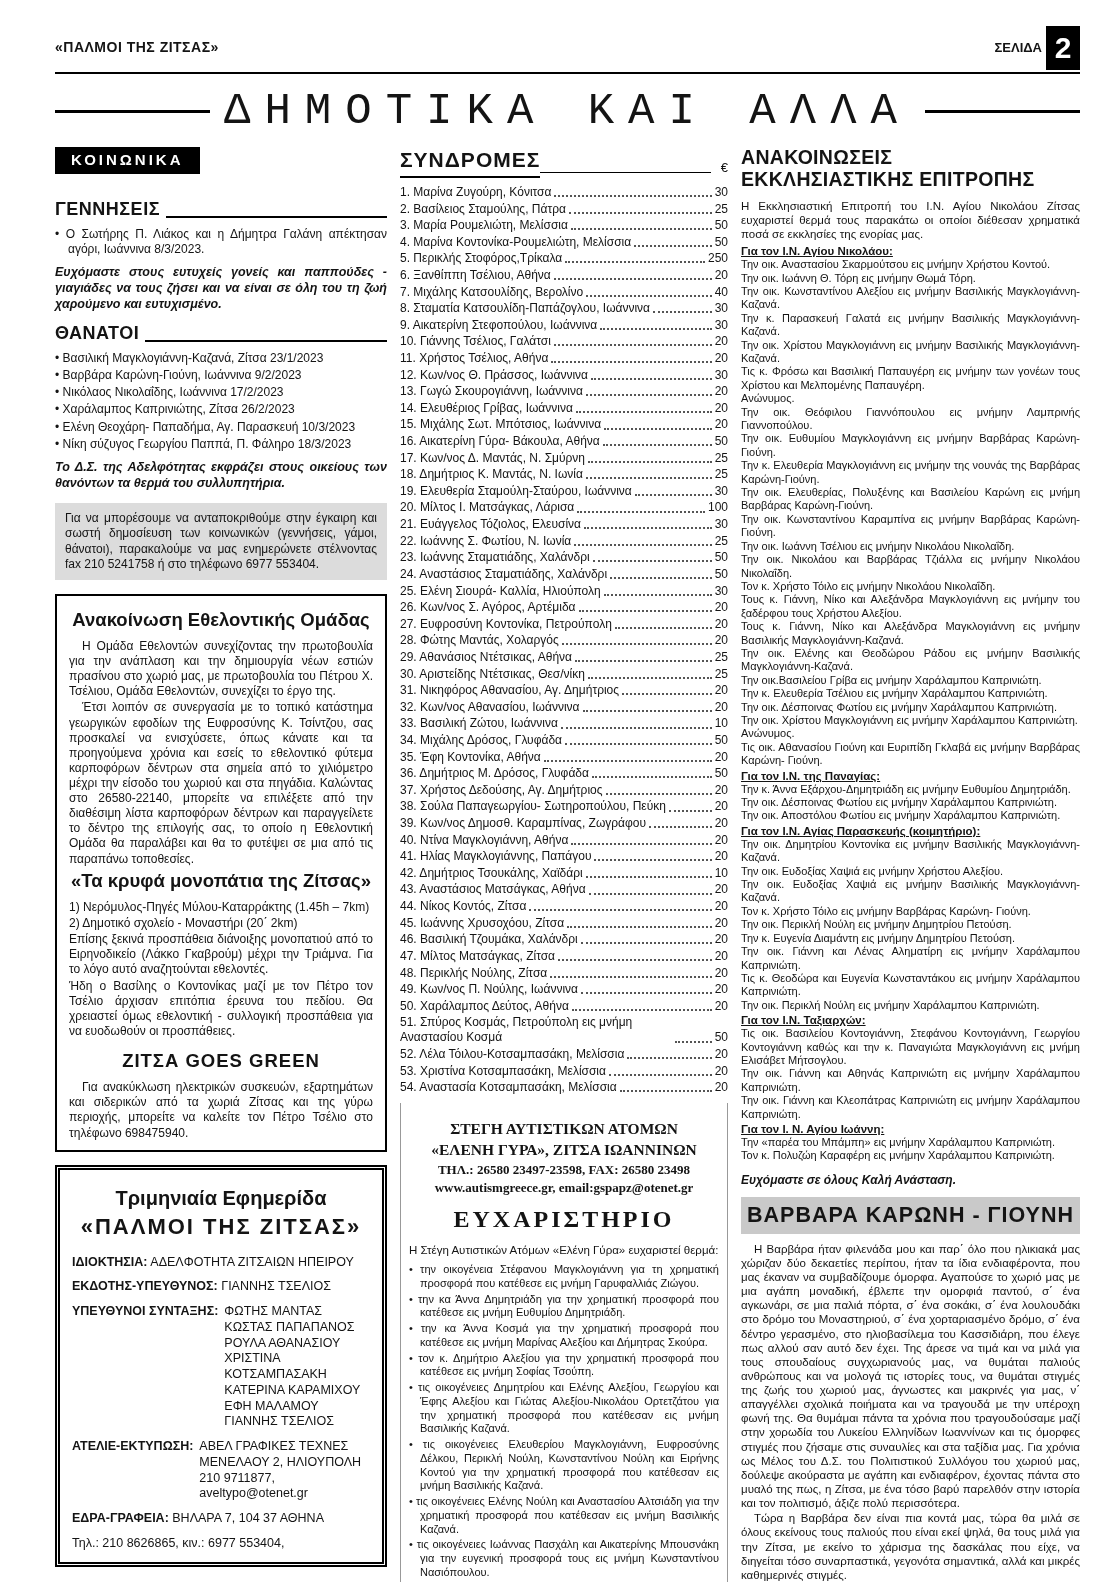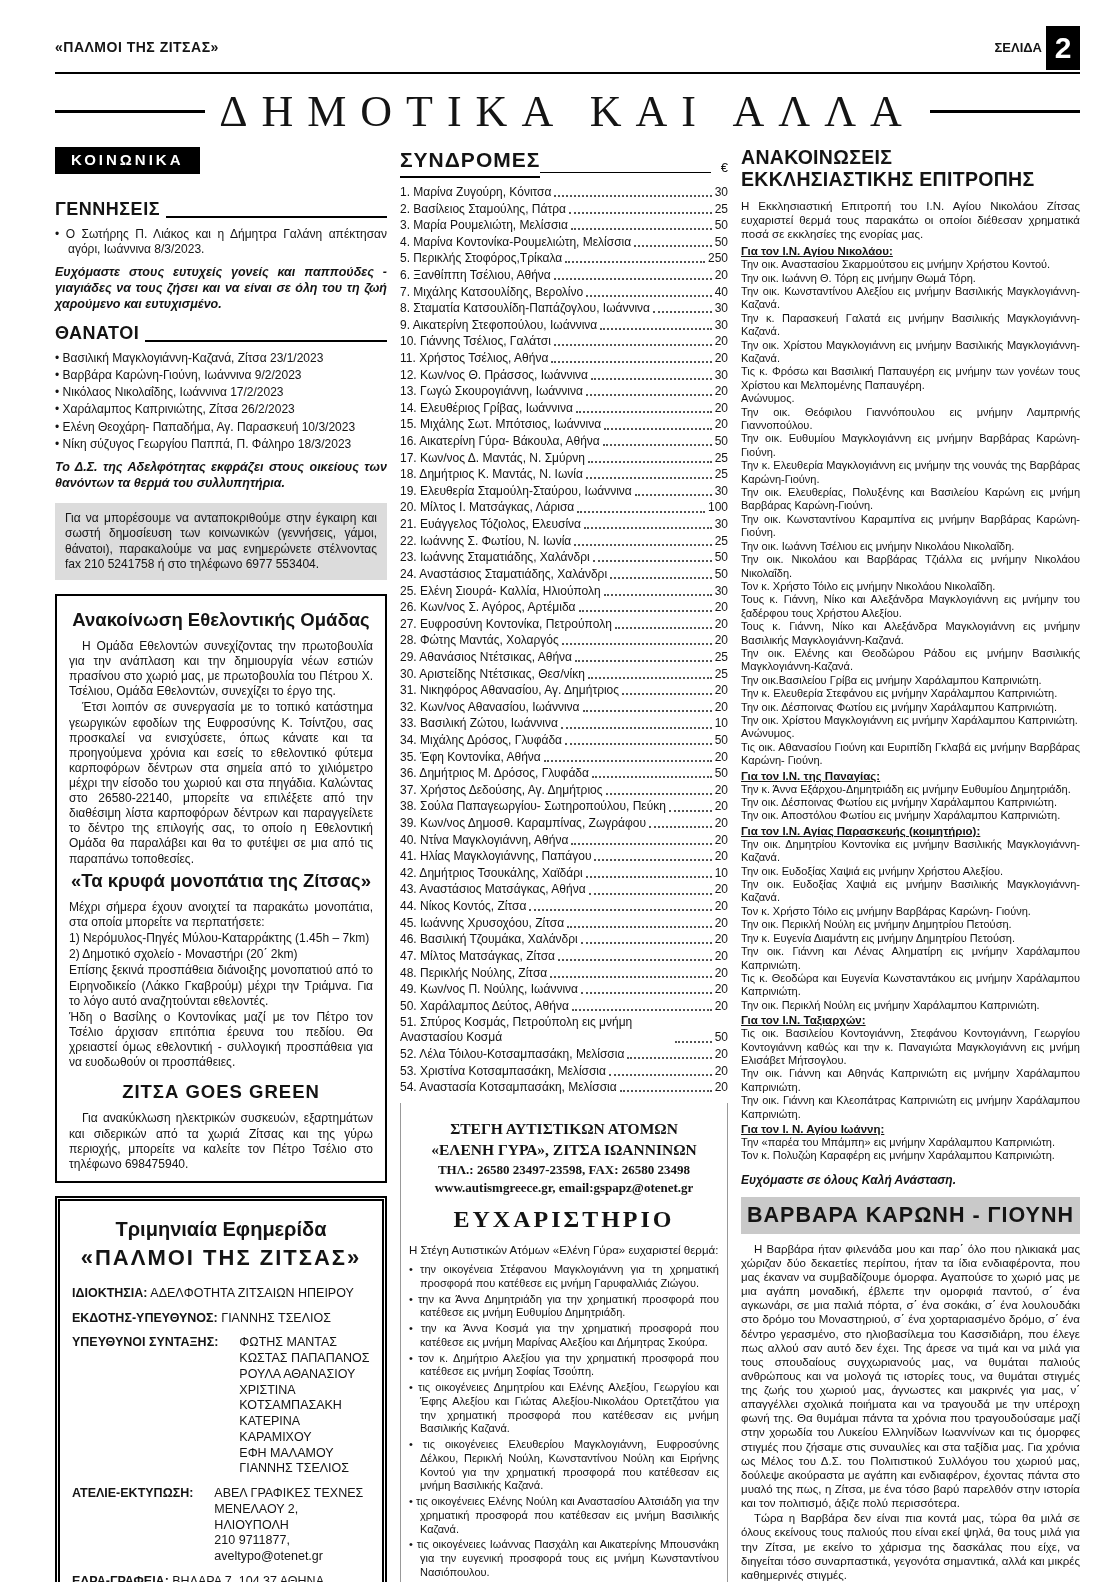--- a/index.html
+++ b/index.html
@@ -10,21 +10,21 @@
   
   .topbar{display:flex;justify-content:space-between;align-items:center;height:44px}
   .masthead{font-weight:bold;font-size:14px;letter-spacing:.5px}
   .pageno{display:flex;align-items:center;gap:4px}
   .pageno-label{font-weight:bold;font-size:13px}
   .pageno-box{display:inline-flex;align-items:center;justify-content:center;width:34px;height:44px;
               background:#000;color:#fff;font-weight:bold;font-size:30px}
   .toprule{border-top:2px solid #000;margin-top:2px}
   .main-title-row{display:flex;align-items:center;margin:10px 0 8px}
   .mt-rule{flex:1;border-top:3px solid #000}
-  .main-title{font-family:Liberation Serif, serif;font-weight:normal;font-size:44px;letter-spacing:14px;
+  .main-title{font-family:Liberation Mono, monospace;font-weight:normal;font-size:44px;letter-spacing:14px;
               padding:0 14px;white-space:nowrap}
   
   .cols{display:flex;gap:13px;align-items:flex-start}
   .col-left{width:332px;flex:none}
   .col-mid{width:328px;flex:none}
   .col-right{flex:1;font-size:11px;line-height:1.22}
   .just{text-align:justify}
   .ind{text-indent:13px}
   
   .koin-bar{display:inline-block;background:#000;color:#fff;font-weight:bold;font-size:15px;
@@ -38,21 +38,21 @@
   .notice{background:#dcdcdc;padding:8px 10px;margin:12px 0 14px;text-align:justify}
   .vbox{border:2px solid #000;padding:10px 12px 8px;margin-bottom:13px}
   .vbox h3{text-align:center;font-size:18.5px;margin:2px 0 8px}
   .vbox p{margin-bottom:1px}
   .green-title{letter-spacing:1px;margin-top:10px !important}
   .ibox{border:5px double #000;padding:12px 12px 10px}
   .ibox-t1{text-align:center;font-weight:bold;font-size:20px;margin-top:4px}
   .ibox-t2{text-align:center;font-weight:bold;font-size:22px;letter-spacing:2px;margin:2px 0 14px}
   .irow{margin-bottom:9px;font-size:12.5px}
   .irow b{white-space:nowrap}
-  .irow.flexrow{display:flex;gap:21px}
+  .irow.flexrow{display:flex;gap:6px}
   .ilines div{font-size:12.5px}
   .icontact div{font-size:12.5px}
   
   .subs-h{display:flex;align-items:flex-end;margin-bottom:7px}
   .subs-title{font-weight:bold;font-size:21px;letter-spacing:1px;border-bottom:2px solid #000;padding-bottom:2px}
   .subs-line{flex:1;border-bottom:1.5px solid #000;margin:0 10px 5px 0}
   .subs-eur{font-size:13px;padding-bottom:2px}
   .subs-list{list-style:none}
   .sub-item{display:flex;align-items:flex-end;margin-bottom:1.5px}
   .s-name{max-width:272px}
@@ -133,21 +133,20 @@
       <div class="vbox">
         <h3>Ανακοίνωση Εθελοντικής Ομάδας</h3>
         <div>
 
         <p class="just ind">Η Ομάδα Εθελοντών συνεχίζοντας την πρωτοβουλία για την ανάπλαση και την δημιουργία νέων εστιών πρασίνου στο χωριό μας, με πρωτοβουλία του Πέτρου Χ. Τσέλιου, Ομάδα Εθελοντών, συνεχίζει το έργο της.</p>
             <p class="just ind">Έτσι λοιπόν σε συνεργασία με το τοπικό κατάστημα γεωργικών εφοδίων της Ευφροσύνης Κ. Τσίντζου, σας προσκαλεί να ενισχύσετε, όπως κάνατε και τα προηγούμενα χρόνια και εσείς το εθελοντικό φύτεμα καρποφόρων δέντρων στα σημεία από το χιλιόμετρο μέχρι την είσοδο του χωριού και στα πηγάδια. Καλώντας στο 26580-22140, μπορείτε να επιλέξετε από την διαθέσιμη λίστα καρποφόρων δέντρων και παραγγείλετε το δέντρο της επιλογής σας, το οποίο η Εθελοντική Ομάδα θα παραλάβει και θα το φυτέψει σε μια από τις παραπάνω τοποθεσίες.</p>
           </div>
         <h3>«Τα κρυφά μονοπάτια της Ζίτσας»</h3>
         <div>
 
-        <p class="just">Μέχρι σήμερα έχουν ανοιχτεί τα παρακάτω μονοπάτια, στα οποία μπορείτε να περπατήσετε:</p>
             <p class="just">1) Νερόμυλος-Πηγές Μύλου-Καταρράκτης (1.45h – 7km)</p>
             <p class="just">2) Δημοτικό σχολείο - Μοναστήρι (20΄ 2km)</p>
             <p class="just">Επίσης ξεκινά προσπάθεια διάνοιξης μονοπατιού από το Ειρηνοδικείο (Λάκκο Γκαβρούμ) μέχρι την Τριάμνα. Για το λόγο αυτό αναζητούνται εθελοντές.</p>
             <p class="just">Ήδη ο Βασίλης ο Κοντονίκας μαζί με τον Πέτρο τον Τσέλιο άρχισαν επιτόπια έρευνα του πεδίου. Θα χρειαστεί όμως εθελοντική - συλλογική προσπάθεια για να ευοδωθούν οι προσπάθειες.</p>
           </div>
         <h3 class="green-title">ΖΙΤΣΑ GOES GREEN</h3>
         <p class="just ind">Για ανακύκλωση ηλεκτρικών συσκευών, εξαρτημάτων και σιδερικών από τα χωριά Ζίτσας και της γύρω περιοχής, μπορείτε να καλείτε τον Πέτρο Τσέλιο στο τηλέφωνο 698475940.</p>
       </div>
 
       <div class="ibox">
@@ -573,21 +572,21 @@
           <p class="entry just">Την κ. Ελευθερία Μαγκλογιάννη εις μνήμην της νουνάς της Βαρβάρας Καρώνη-Γιούνη.</p>
           <p class="entry just">Την οικ. Ελευθερίας, Πολυξένης και Βασιλείου Καρώνη εις μνήμη Βαρβάρας Καρώνη-Γιούνη.</p>
           <p class="entry just">Την οικ. Κωνσταντίνου Καραμπίνα εις μνήμην Βαρβάρας Καρώνη-Γιούνη.</p>
           <p class="entry just">Την οικ. Ιωάννη Τσέλιου εις μνήμην Νικολάου Νικολαΐδη.</p>
           <p class="entry just">Την οικ. Νικολάου και Βαρβάρας Τζιάλλα εις μνήμην Νικολάου Νικολαΐδη.</p>
           <p class="entry just">Τον κ. Χρήστο Τόιλο εις μνήμην Νικολάου Νικολαΐδη.</p>
           <p class="entry just">Τους κ. Γιάννη, Νίκο και Αλεξάνδρα Μαγκλογιάννη εις μνήμην του ξαδέρφου τους Χρήστου Αλεξίου.</p>
           <p class="entry just">Τους κ. Γιάννη, Νίκο και Αλεξάνδρα Μαγκλογιάννη εις μνήμην Βασιλικής Μαγκλογιάννη-Καζανά.</p>
           <p class="entry just">Την οικ. Ελένης και Θεοδώρου Ράδου εις μνήμην Βασιλικής Μαγκλογιάννη-Καζανά.</p>
           <p class="entry just">Την οικ.Βασιλείου Γρίβα εις μνήμην Χαράλαμπου Καπρινιώτη.</p>
-          <p class="entry just">Την κ. Ελευθερία Στεφάνου εις μνήμην Χαράλαμπου Καπρινιώτη.</p>
+          <p class="entry just">Την κ. Ελευθερία Τσέλιου εις μνήμην Χαράλαμπου Καπρινιώτη.</p>
           <p class="entry just">Την οικ. Δέσποινας Φωτίου εις μνήμην Χαράλαμπου Καπρινιώτη.</p>
           <p class="entry just">Την οικ. Χρίστου Μαγκλογιάννη εις μνήμην Χαράλαμπου Καπρινιώτη.</p>
           <p class="entry just">Ανώνυμος.</p>
           <p class="entry just">Τις οικ. Αθανασίου Γιούνη και Ευριπίδη Γκλαβά εις μνήμην Βαρβάρας Καρώνη- Γιούνη.</p>
         </div>
 
       <div class="ch-sec-h">Για τον Ι.Ν. της Παναγίας:</div>
       <div>
 
       <p class="entry just">Την κ. Άννα Εξάρχου-Δημητριάδη εις μνήμην Ευθυμίου Δημητριάδη.</p>

